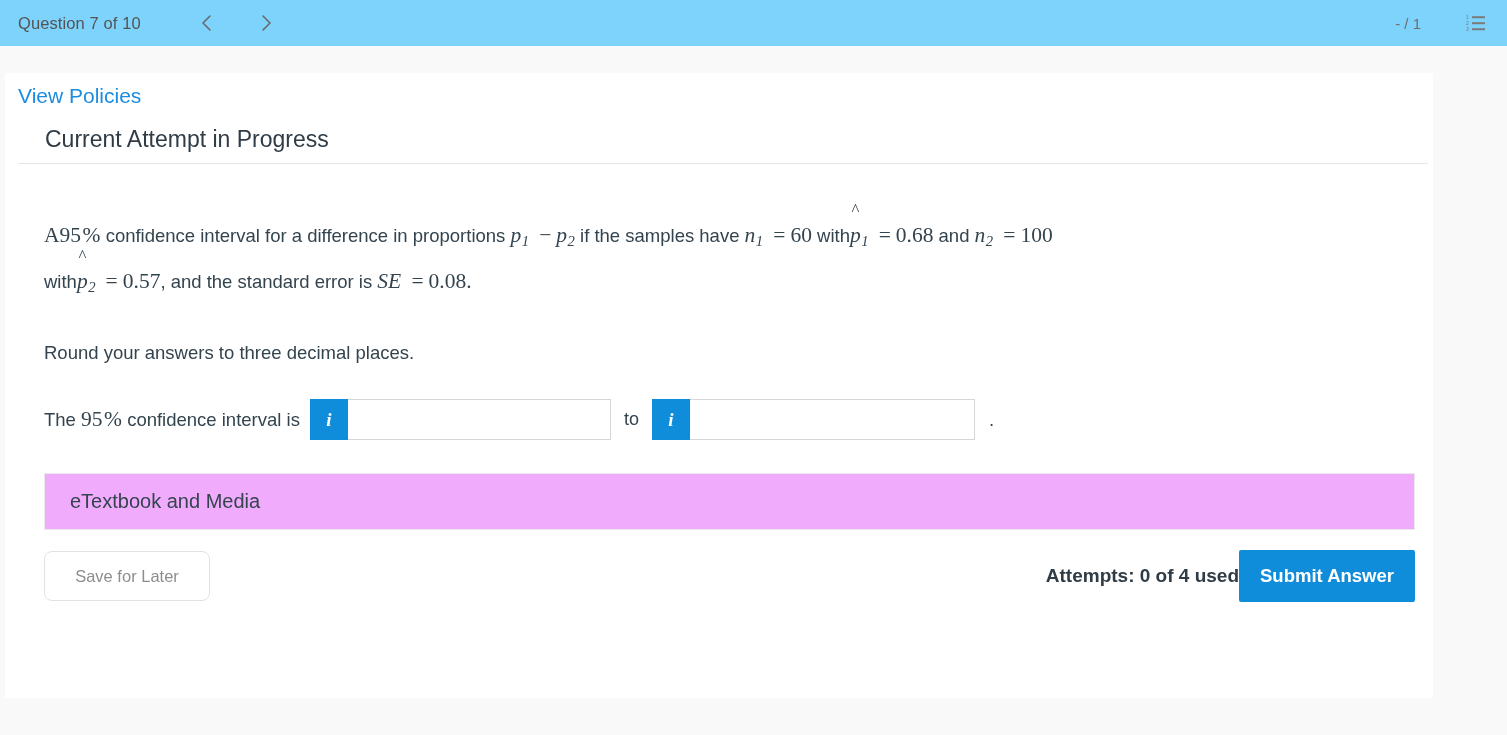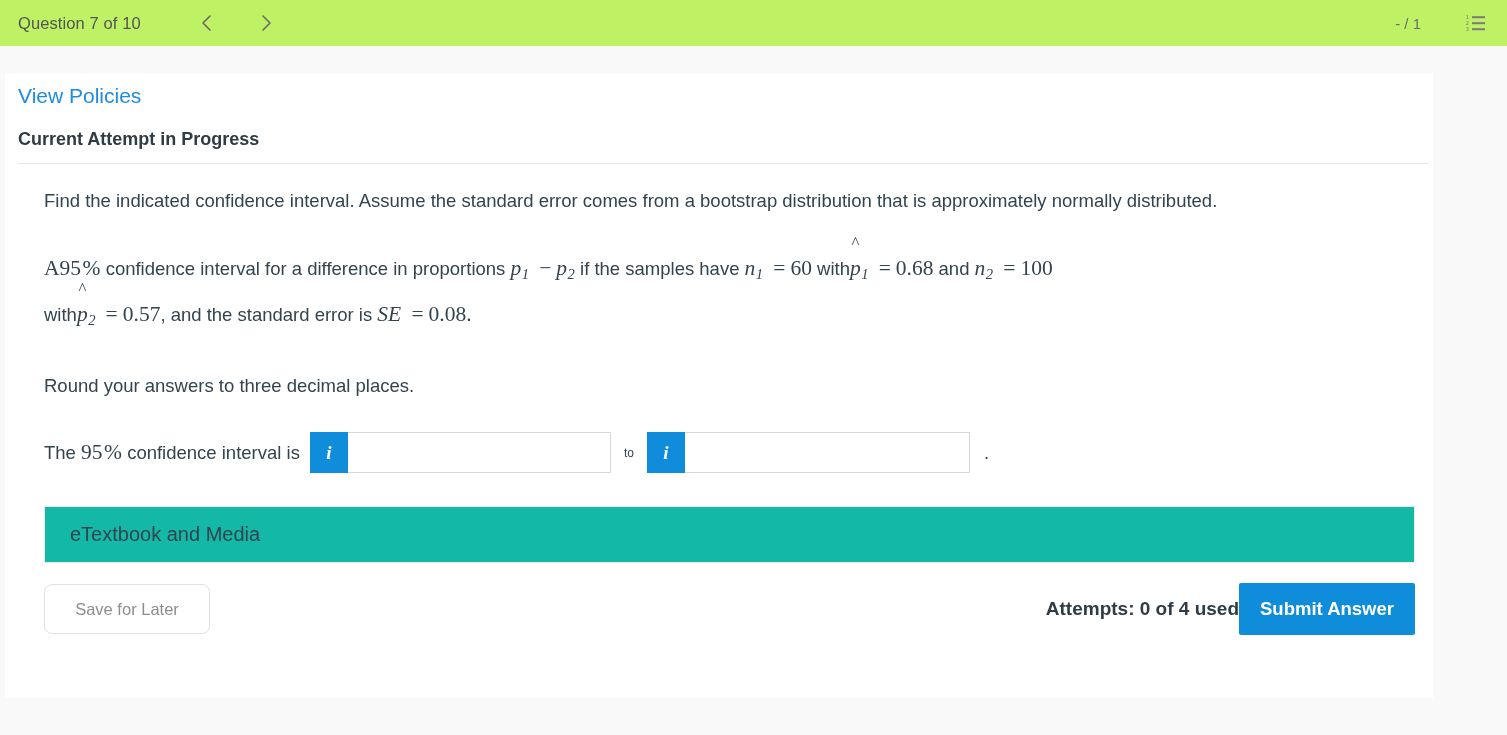--- a/index.html
+++ b/index.html
@@ -14,21 +14,21 @@
     position: relative;
     width: 1507px; height: 735px;
     background: #f9f9f9;
     overflow: hidden;
   }
 
   
   .topbar {
     position: absolute; left: 0; top: 0;
     width: 1507px; height: 46px;
-    background: #bef264;
+    background: #7dd3fc;
     display: flex; align-items: center;
   }
   .q-counter {
     margin-left: 18px;
     font-size: 16.5px;
     color: #545454;
     letter-spacing: .1px;
     white-space: nowrap;
   }
   .nav-arrows {
@@ -73,25 +73,26 @@
   }
   .view-policies {
     display: inline-block;
     font-size: 21px;
     color: #1c8ce0;
     text-decoration: none;
     line-height: 30px;
     cursor: pointer;
   }
   .attempt-title {
-    font-size: 18px;
-    font-weight: bold;
+    font-size: 23px;
+    font-weight: normal;
     color: #2f3b45;
     margin-top: 15px;
     line-height: 26px;
+    margin-left: 27px;
   }
   .divider {
     position: absolute;
     left: 13px; top: 90px;
     width: 1410px; height: 1px;
     background: #e6e6e6;
   }
 
   
   .qbody {
@@ -178,35 +179,35 @@
     background: #fff;
     font-size: 17px;
     padding: 0 8px;
     color: #34444f;
     font-family: "Liberation Sans", sans-serif;
     outline: none;
   }
   .ans-input.wide { width: 285px; }
   .to-word {
     padding: 0 13px;
-    font-size: 12px;
+    font-size: 18px;
     color: #34444f;
   }
   .period {
     padding-left: 14px;
     font-size: 18.5px;
     color: #34444f;
   }
 
   
   .etext-bar {
     margin-top: 33px;
     width: 1371px;
     height: 57px;
-    background: #14b8a6;
+    background: #f0abfc;
     border: 1px solid #e9e9e9;
     display: flex;
     align-items: center;
     padding-left: 25px;
     font-size: 20px;
     color: #34444f;
     cursor: pointer;
   }
 
   
@@ -291,21 +292,20 @@
 
     <div class="card-head">
       <a class="view-policies">View Policies</a>
       <div class="attempt-title">Current Attempt in Progress</div>
     </div>
 
     <div class="divider"></div>
 
     <div class="qbody">
 
-      <div class="ptext">Find the indicated confidence interval. Assume the standard error comes from a bootstrap distribution that is approximately normally distributed.</div>
 
       <div class="gap-a"></div>
 
       <div class="mathline">
         <span class="m mn">A</span><span class="m mn">95</span> <span class="m mn">%</span>
         <span>confidence interval for a difference in proportions</span>
         <span class="m"><span class="mi">p</span><span class="sub">1</span></span>
         <span class="m mop">−</span><span class="m"><span class="mi">p</span><span class="sub">2</span></span>
         <span>if the samples have</span>
         <span class="m"><span class="mi">n</span><span class="sub">1</span></span>

